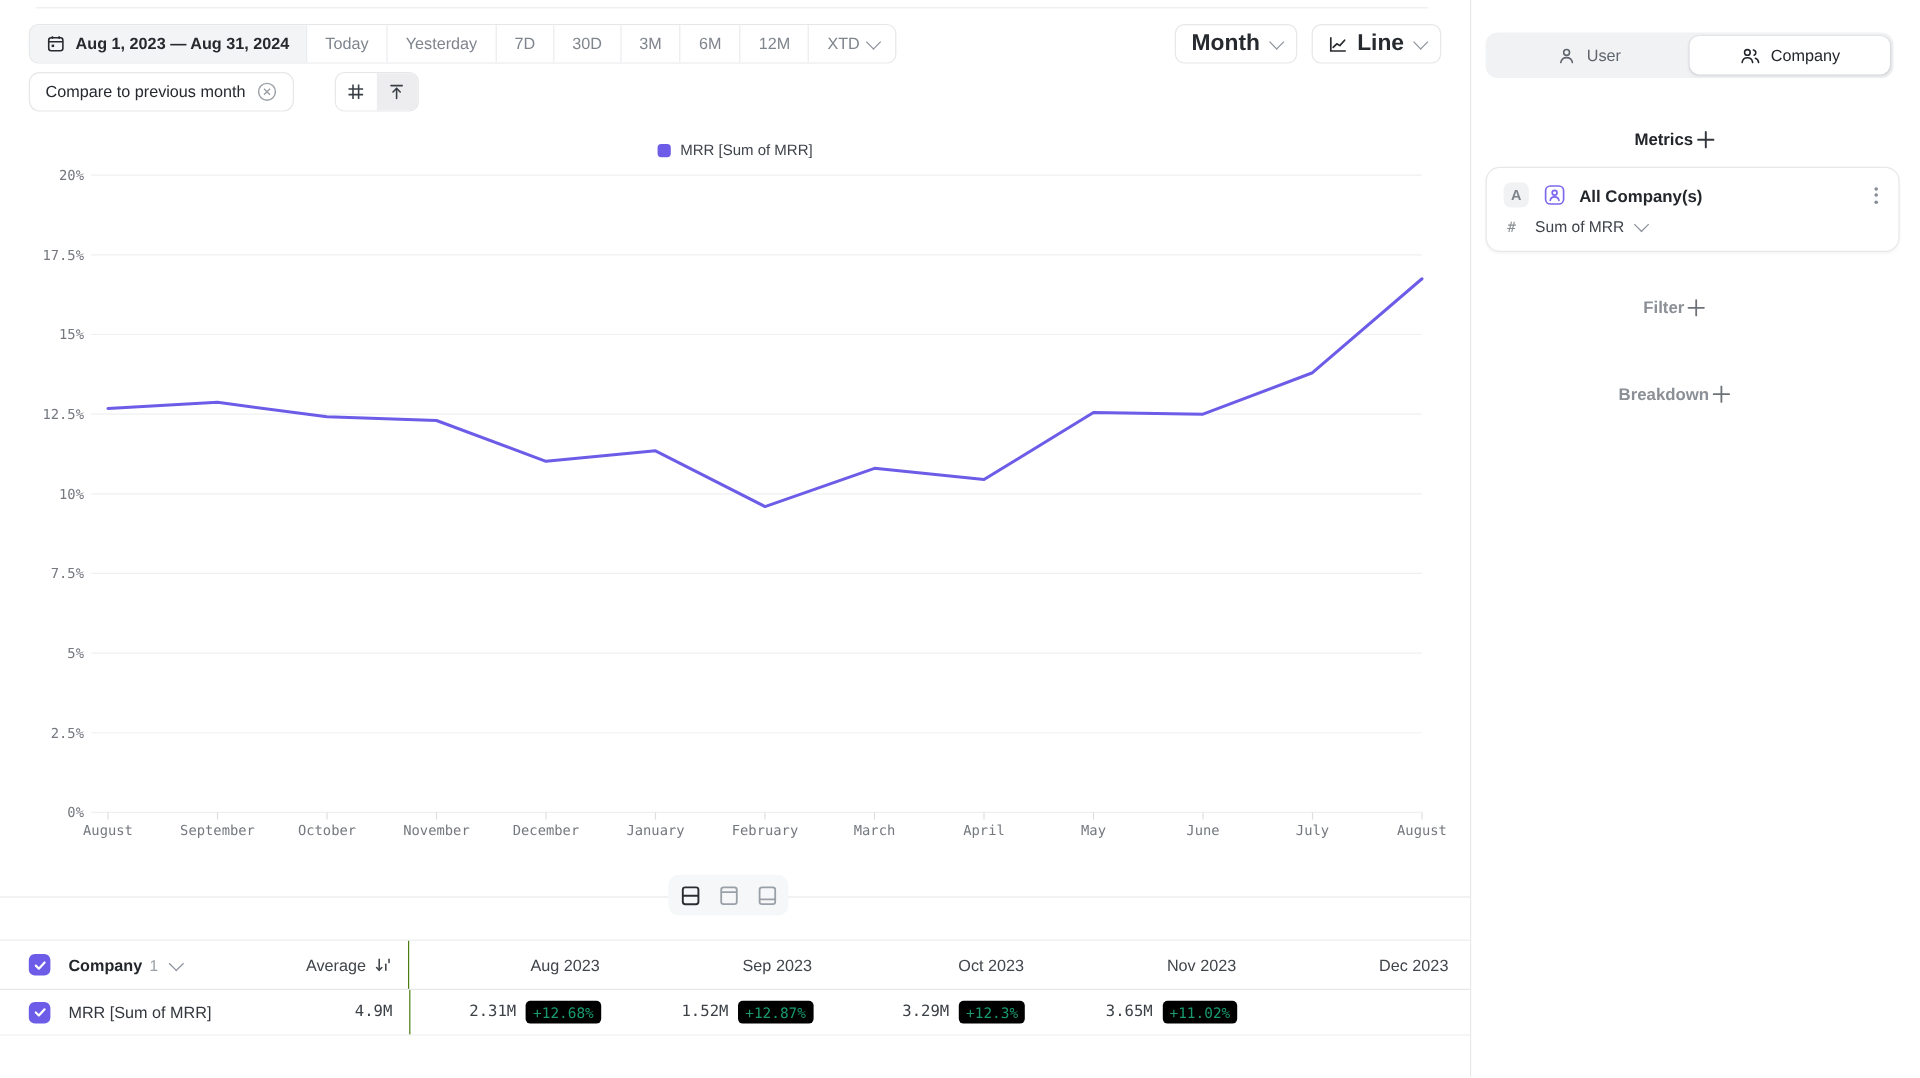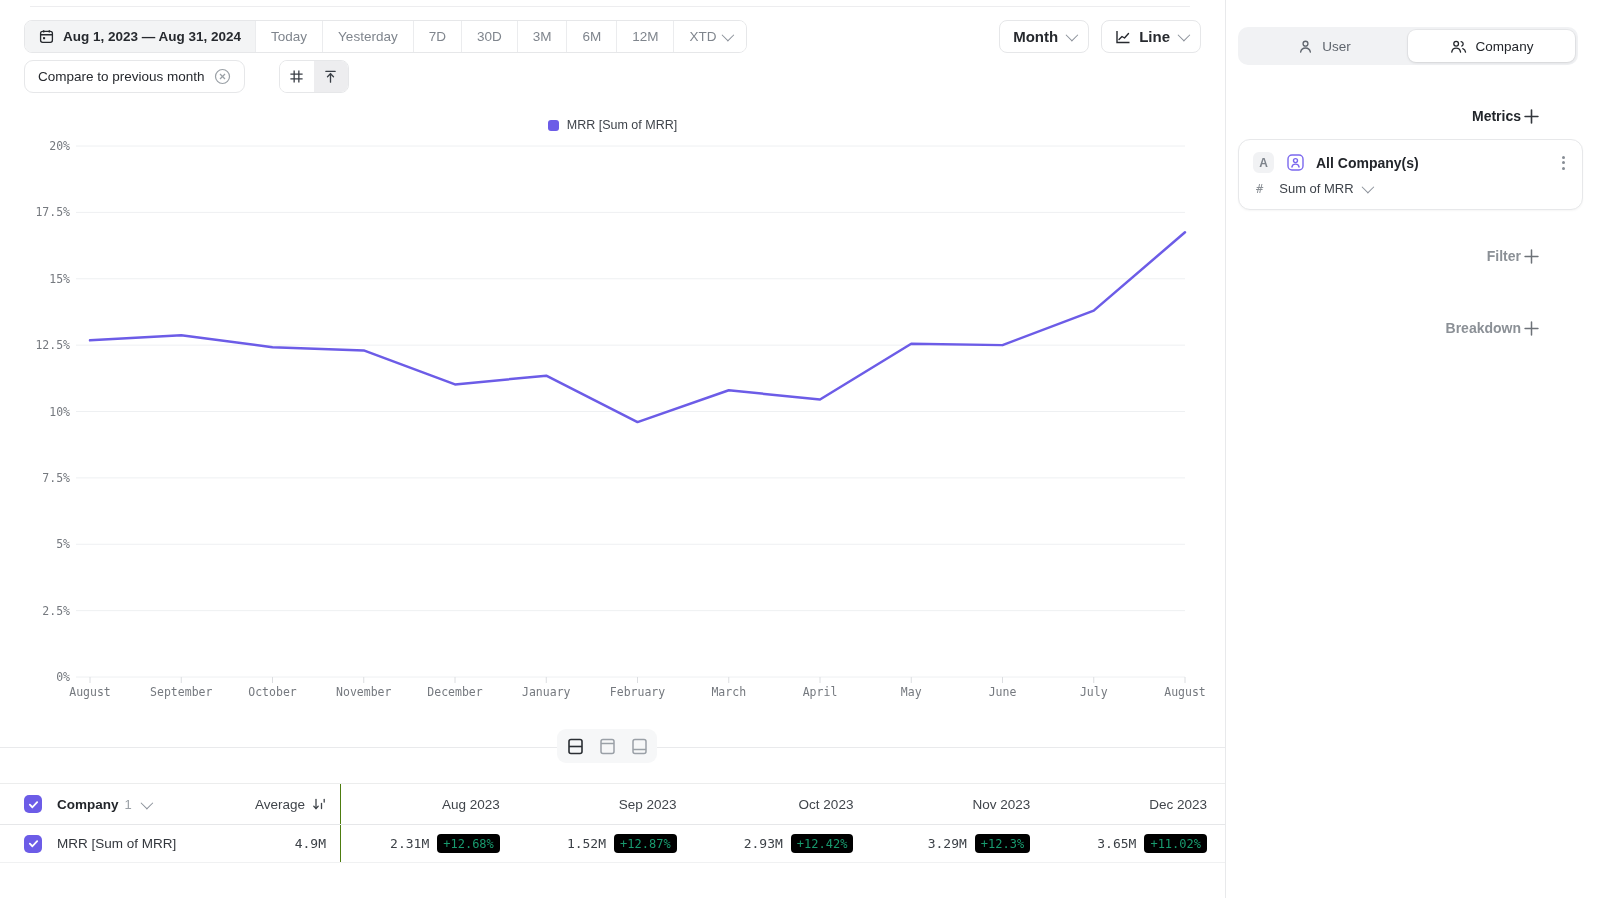--- a/index.html
+++ b/index.html
@@ -13,21 +13,21 @@
 
   .top-faint-line { position:absolute; left:30px; top:6px; width:1160px; height:1px; background:#ededef; }
 
   
   .toolbar-row1 { position:absolute; left:24px; top:20px; right:24px; height:33px; display:flex; align-items:center; }
   .date-group { display:flex; align-items:stretch; height:33px; border:1px solid #e6e7e9; border-radius:8px; overflow:hidden; background:#fff; }
   .date-btn { display:flex; align-items:center; gap:9px; padding:0 14px; background:#f3f4f5; font-size:13.5px; font-weight:700; color:#26292e; cursor:pointer; }
   .preset-btn { display:flex; align-items:center; padding:0 15px; font-size:13.5px; font-weight:500; color:#7f858d; border-left:1px solid #ebecee; cursor:pointer; background:#fff; }
   .preset-btn .chev { margin-left:6px; }
   .row1-right { margin-left:auto; display:flex; gap:12px; }
-  .pill-btn { display:flex; align-items:center; gap:8px; height:33px; padding:0 13px; border:1px solid #e6e7e9; border-radius:8px; background:#fff; font-size:15px; font-weight:600; color:#26292e; cursor:pointer; }
+  .pill-btn { display:flex; align-items:center; gap:8px; height:33px; padding:0 13px; border:1px solid #e6e7e9; border-radius:8px; background:#fff; font-size:19px; font-weight:600; color:#26292e; cursor:pointer; }
   .chev { width:9px; height:9px; border:solid #8a9099; border-width:0 1.5px 1.5px 0; transform:rotate(45deg) translateY(-2px); display:inline-block; }
 
   .toolbar-row2 { position:absolute; left:24px; top:60px; height:33px; display:flex; align-items:center; gap:34px; }
   .compare-chip { display:flex; align-items:center; gap:9px; height:33px; padding:0 13px; border:1px solid #e6e7e9; border-radius:9px; background:#fff; font-size:13.5px; font-weight:500; color:#26292e; cursor:pointer; }
   .icon-group { display:flex; height:33px; border:1px solid #e6e7e9; border-radius:8px; overflow:hidden; }
   .icon-group .ibtn { width:34px; display:flex; align-items:center; justify-content:center; cursor:pointer; background:#fff; }
   .icon-group .ibtn.active { background:#ededef; }
 
   
   .legend { position:absolute; left:0; top:118px; width:1225px; display:flex; justify-content:center; align-items:center; gap:8px; }
@@ -58,21 +58,21 @@
   .row-label { margin-left:15px; font-size:13.5px; color:#33373d; }
   .avg-val { margin-left:auto; font-size:13px; color:#3c4147; }
   .cell-val { font-size:13px; color:#3c4147; }
   .delta-badge { font-size:12px; padding:2.5px 6px; border-radius:4px; background:#000000; color:#189a6e; }
 
   
   .seg { position:absolute; left:12px; top:27px; width:340px; height:38px; background:#f1f2f4; border-radius:10px; display:flex; padding:3px; }
   .seg-opt { flex:1; display:flex; align-items:center; justify-content:center; gap:9px; font-size:13.5px; color:#5f656d; border-radius:8px; cursor:pointer; }
   .seg-opt.active { background:#fff; color:#23262b; font-weight:500; box-shadow:0 1px 3px rgba(20,22,26,.10), 0 0 0 1px rgba(20,22,26,.04); }
 
-  .sb-section-head { position:absolute; left:26px; right:24px; display:flex; align-items:center; justify-content:flex-end; }
+  .sb-section-head { position:absolute; left:26px; right:24px; display:flex; align-items:center; justify-content:center; }
   .sb-title { font-size:14px; font-weight:700; color:#22262b; }
   .sb-title-gray { font-size:14px; font-weight:600; color:#8b9096; }
   .plus-btn { width:20px; height:20px; display:flex; align-items:center; justify-content:center; cursor:pointer; }
 
   .metric-card { position:absolute; left:12px; top:139px; width:345px; height:71px; border:1px solid #e7e8ea; border-radius:12px; background:#fff; box-shadow:0 1px 2px rgba(20,22,26,.04); padding:12px 14px 10px 14px; }
   .mc-row1 { display:flex; align-items:center; }
   .mc-badge { width:21px; height:21px; border-radius:6px; background:#f1f2f4; color:#7d838b; font-size:12px; font-weight:600; display:flex; align-items:center; justify-content:center; }
   .mc-icon { margin-left:12px; }
   .mc-name { margin-left:11px; font-size:14px; font-weight:600; color:#23262b; }
   .kebab { margin-left:auto; display:flex; flex-direction:column; gap:2.5px; cursor:pointer; padding:3px; }
@@ -286,24 +286,20 @@
         <div class="t-months">
           <div class="t-mcol">
             <span class="cell-val mono">2.31M</span>
             <span class="delta-badge mono">+12.68%</span>
           </div>
           <div class="t-mcol">
             <span class="cell-val mono">1.52M</span>
             <span class="delta-badge mono">+12.87%</span>
           </div>
           <div class="t-mcol">
-            <span class="cell-val mono">2.93M</span>
-            <span class="delta-badge mono">+12.42%</span>
-          </div>
-          <div class="t-mcol">
             <span class="cell-val mono">3.29M</span>
             <span class="delta-badge mono">+12.3%</span>
           </div>
           <div class="t-mcol">
             <span class="cell-val mono">3.65M</span>
             <span class="delta-badge mono">+11.02%</span>
           </div>
         </div>
       </div>
     </div>

